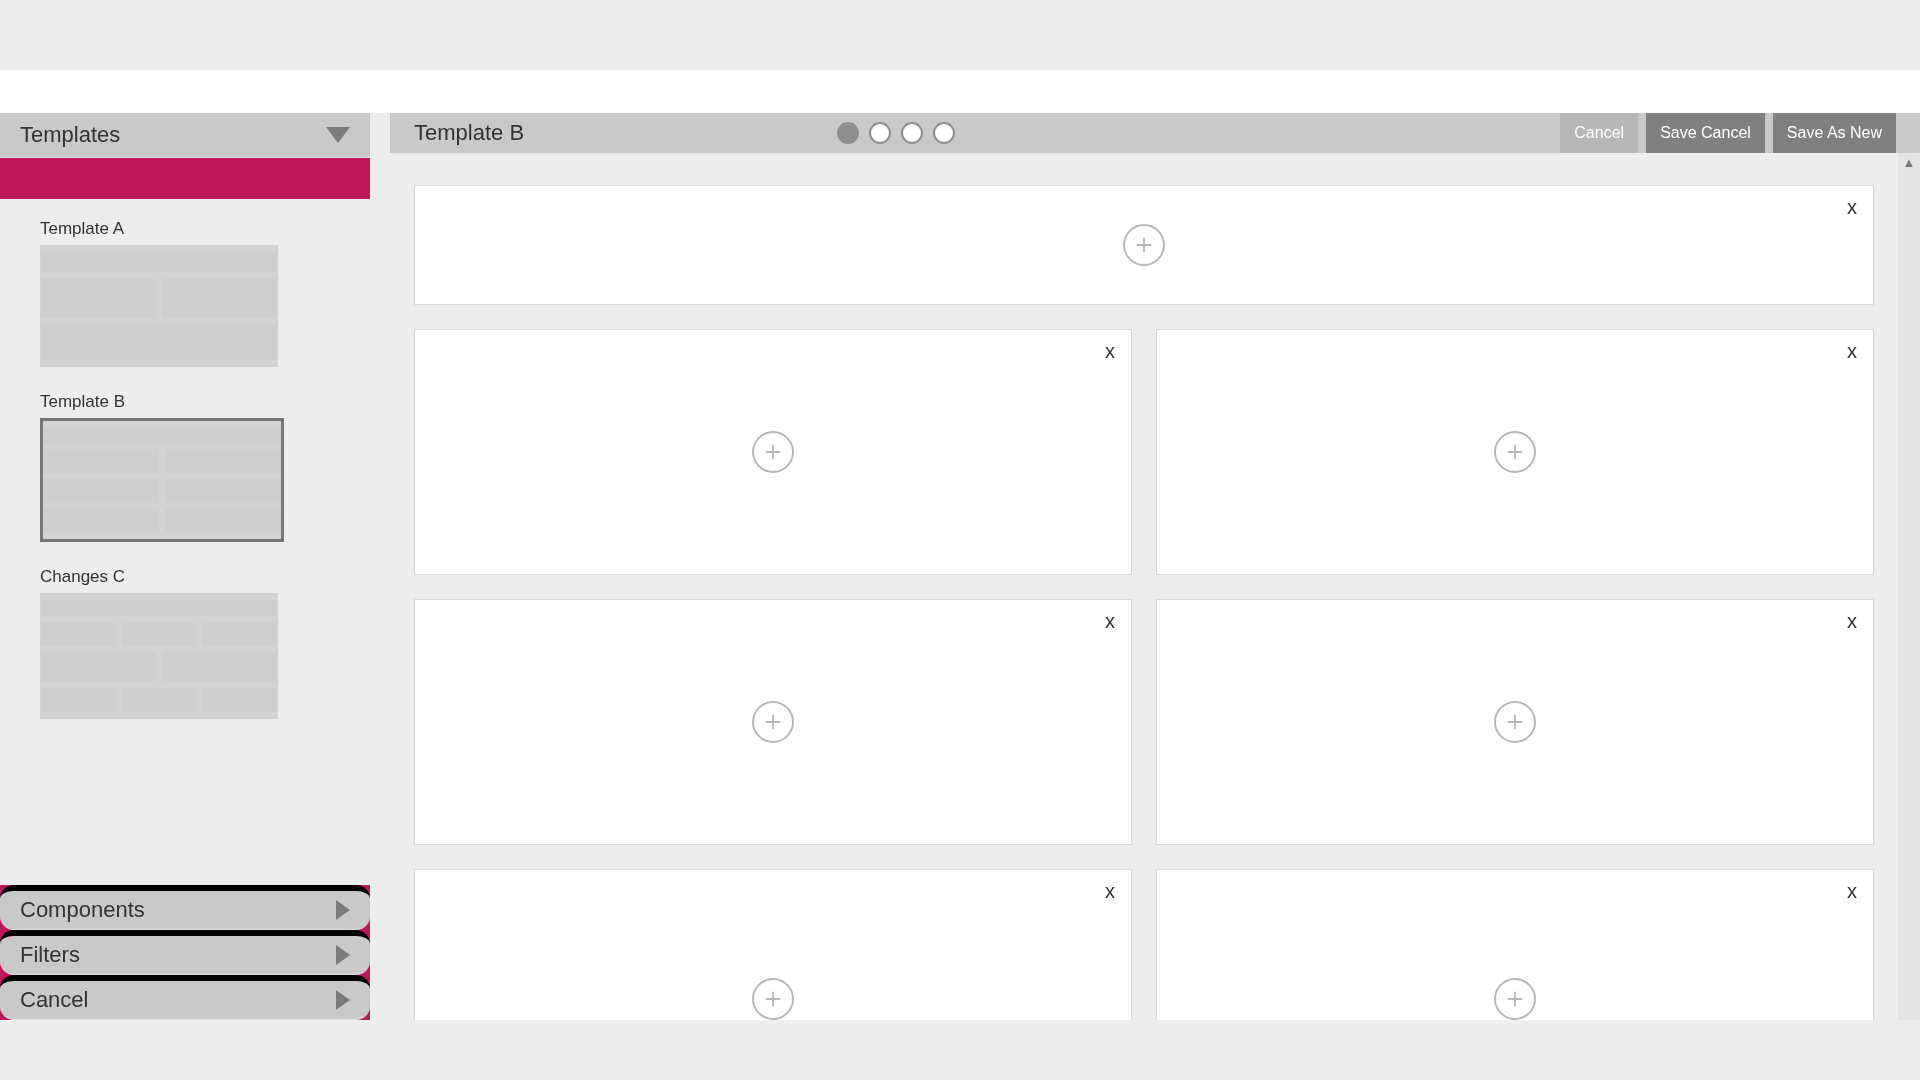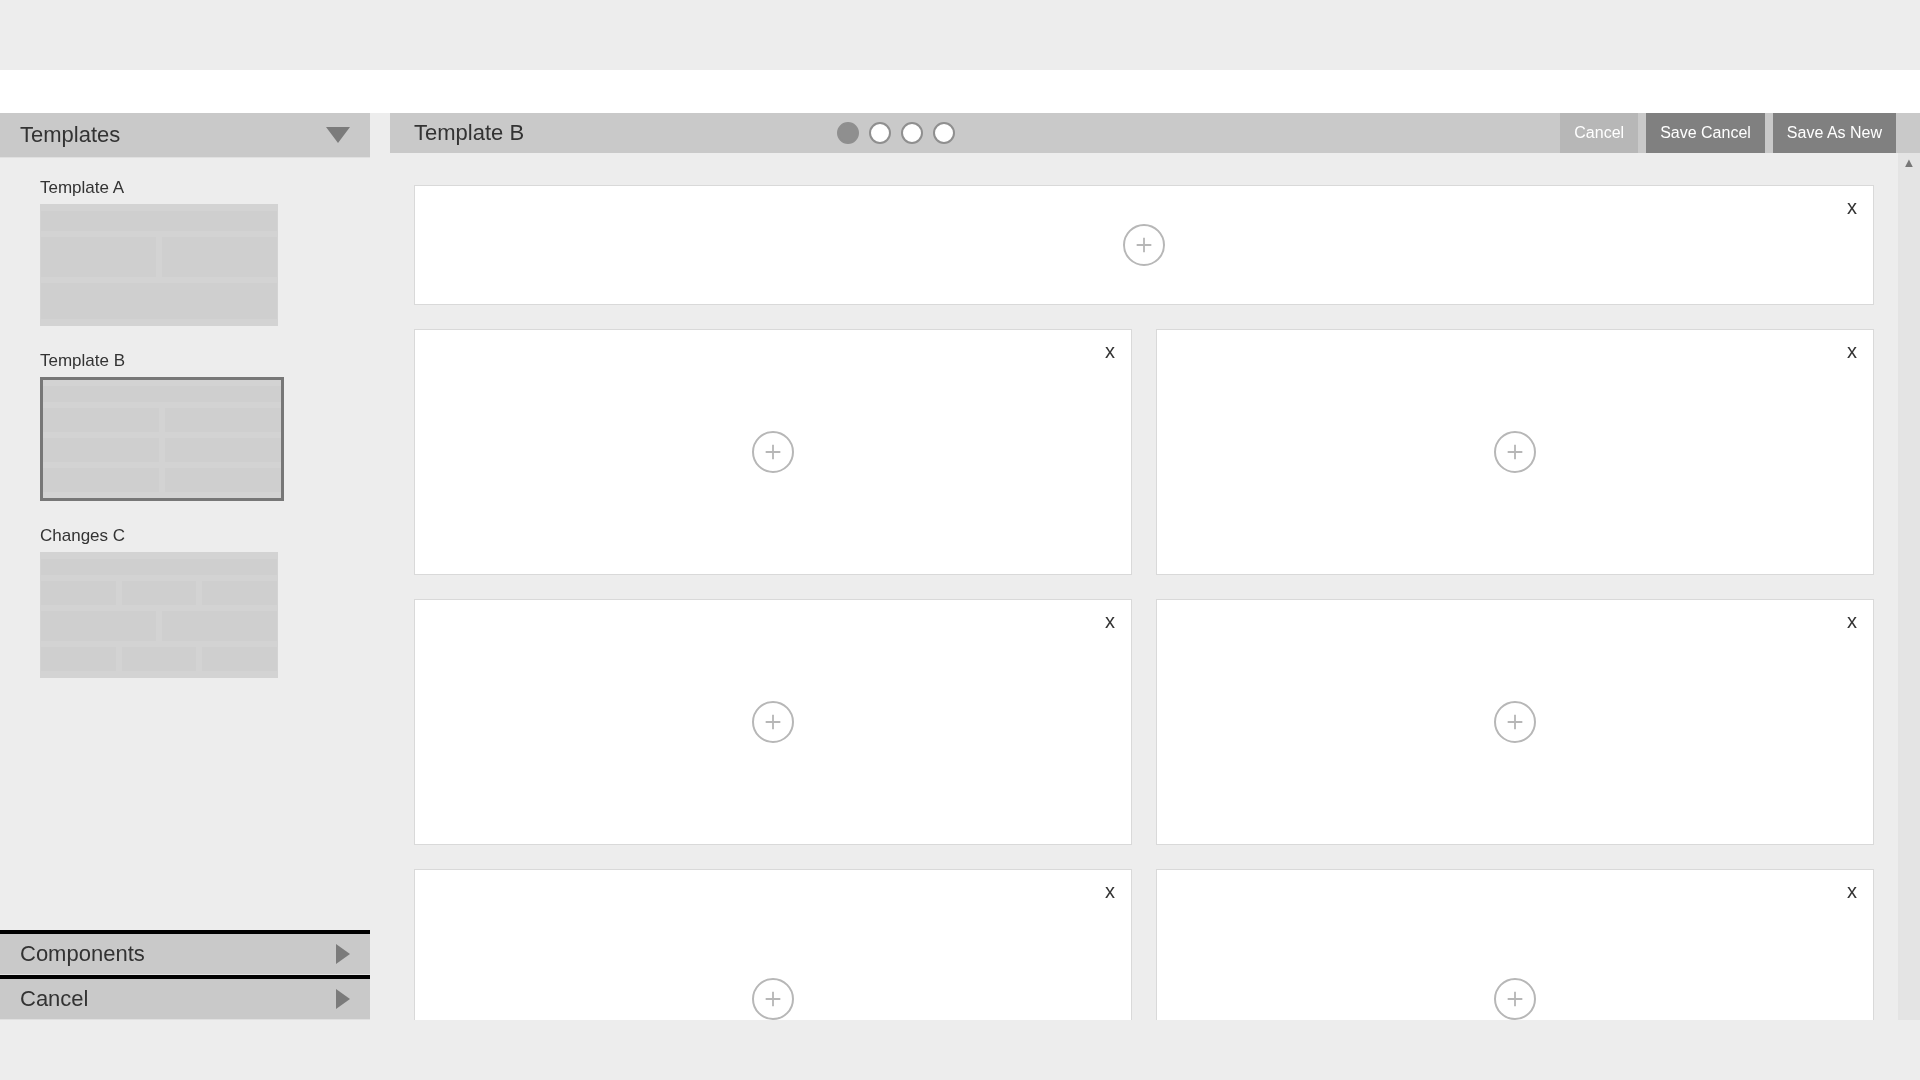--- a/index.html
+++ b/index.html
@@ -38,20 +38,21 @@
   color: #333;
   cursor: pointer;
   border-bottom: 1px solid #e0e0e0;
 }
 
 .templates-body {
   flex: 1;
   overflow-y: auto;
   padding: 15px 0 10px 0;
   background: #ededed;
+  margin-top: 41px;
 }
 
 .tpl-item {
   padding: 5px 0 20px 40px;
 }
 .tpl-label {
   font-size: 17px;
   color: #333;
   margin-bottom: 6px;
 }
@@ -64,21 +65,21 @@
   gap: 6px;
 }
 .tpl-thumb.selected {
   border: 3px solid #777;
 }
 .thumb-row { display:flex; gap:6px; }
 .thumb-cell { background:#cfcfcf; height:24px; flex:1; }
 .thumb-full { background:#cfcfcf; height:20px; width:100%; }
 
 
-.sidebar-bottom .sidebar-section-header { border-top:4px solid #000000; }
+.sidebar-bottom .sidebar-section-header { border-top:6px solid #000000;border-radius:14px; }
 
 
 .main {
   flex:1;
   display:flex;
   position:relative;
   margin-left:20px;
 }
 .main-inner { flex:1; display:flex; flex-direction:column; }
 .main-header {
@@ -218,20 +219,24 @@
               <div class="thumb-cell"></div>
             </div>
         </div>
       </div>
 
     </div>
 
     <div class="sidebar-bottom">
       <div class="sidebar-section-header">
         <span>Components</span>
+        <span class="tri-right"></span>
+      </div>
+      <div class="sidebar-section-header">
+        <span>Filters</span>
         <span class="tri-right"></span>
       </div>
       <div class="sidebar-section-header">
         <span>Cancel</span>
         <span class="tri-right"></span>
       </div>
     </div>
   </div>
 
   <div class="main">

